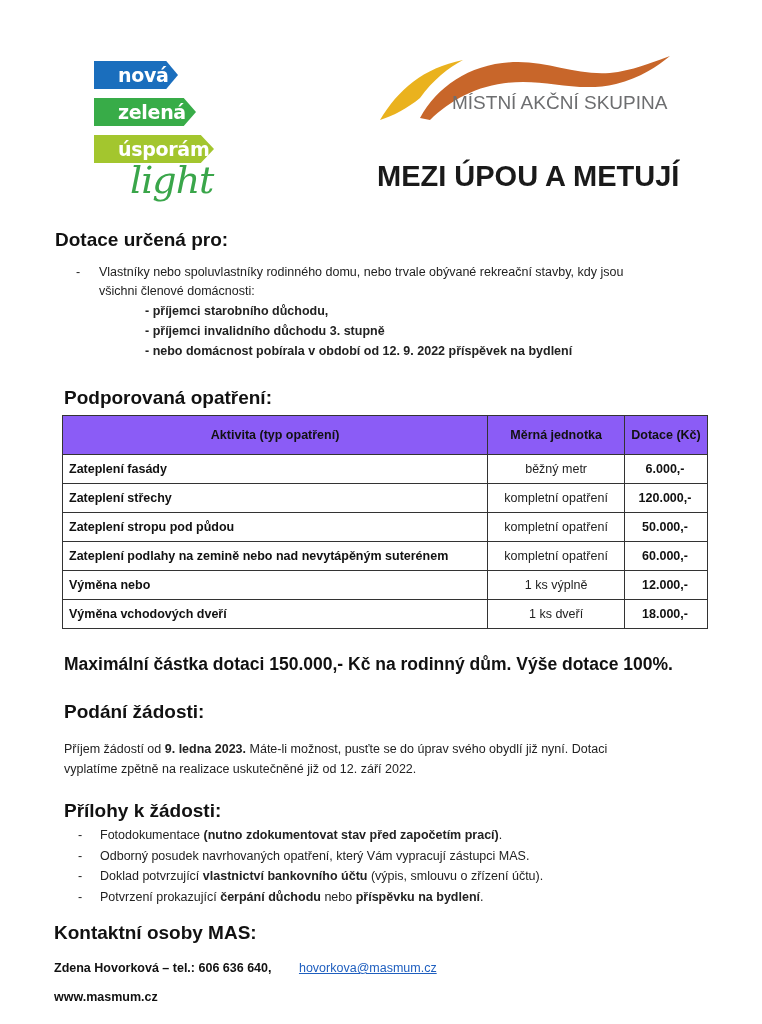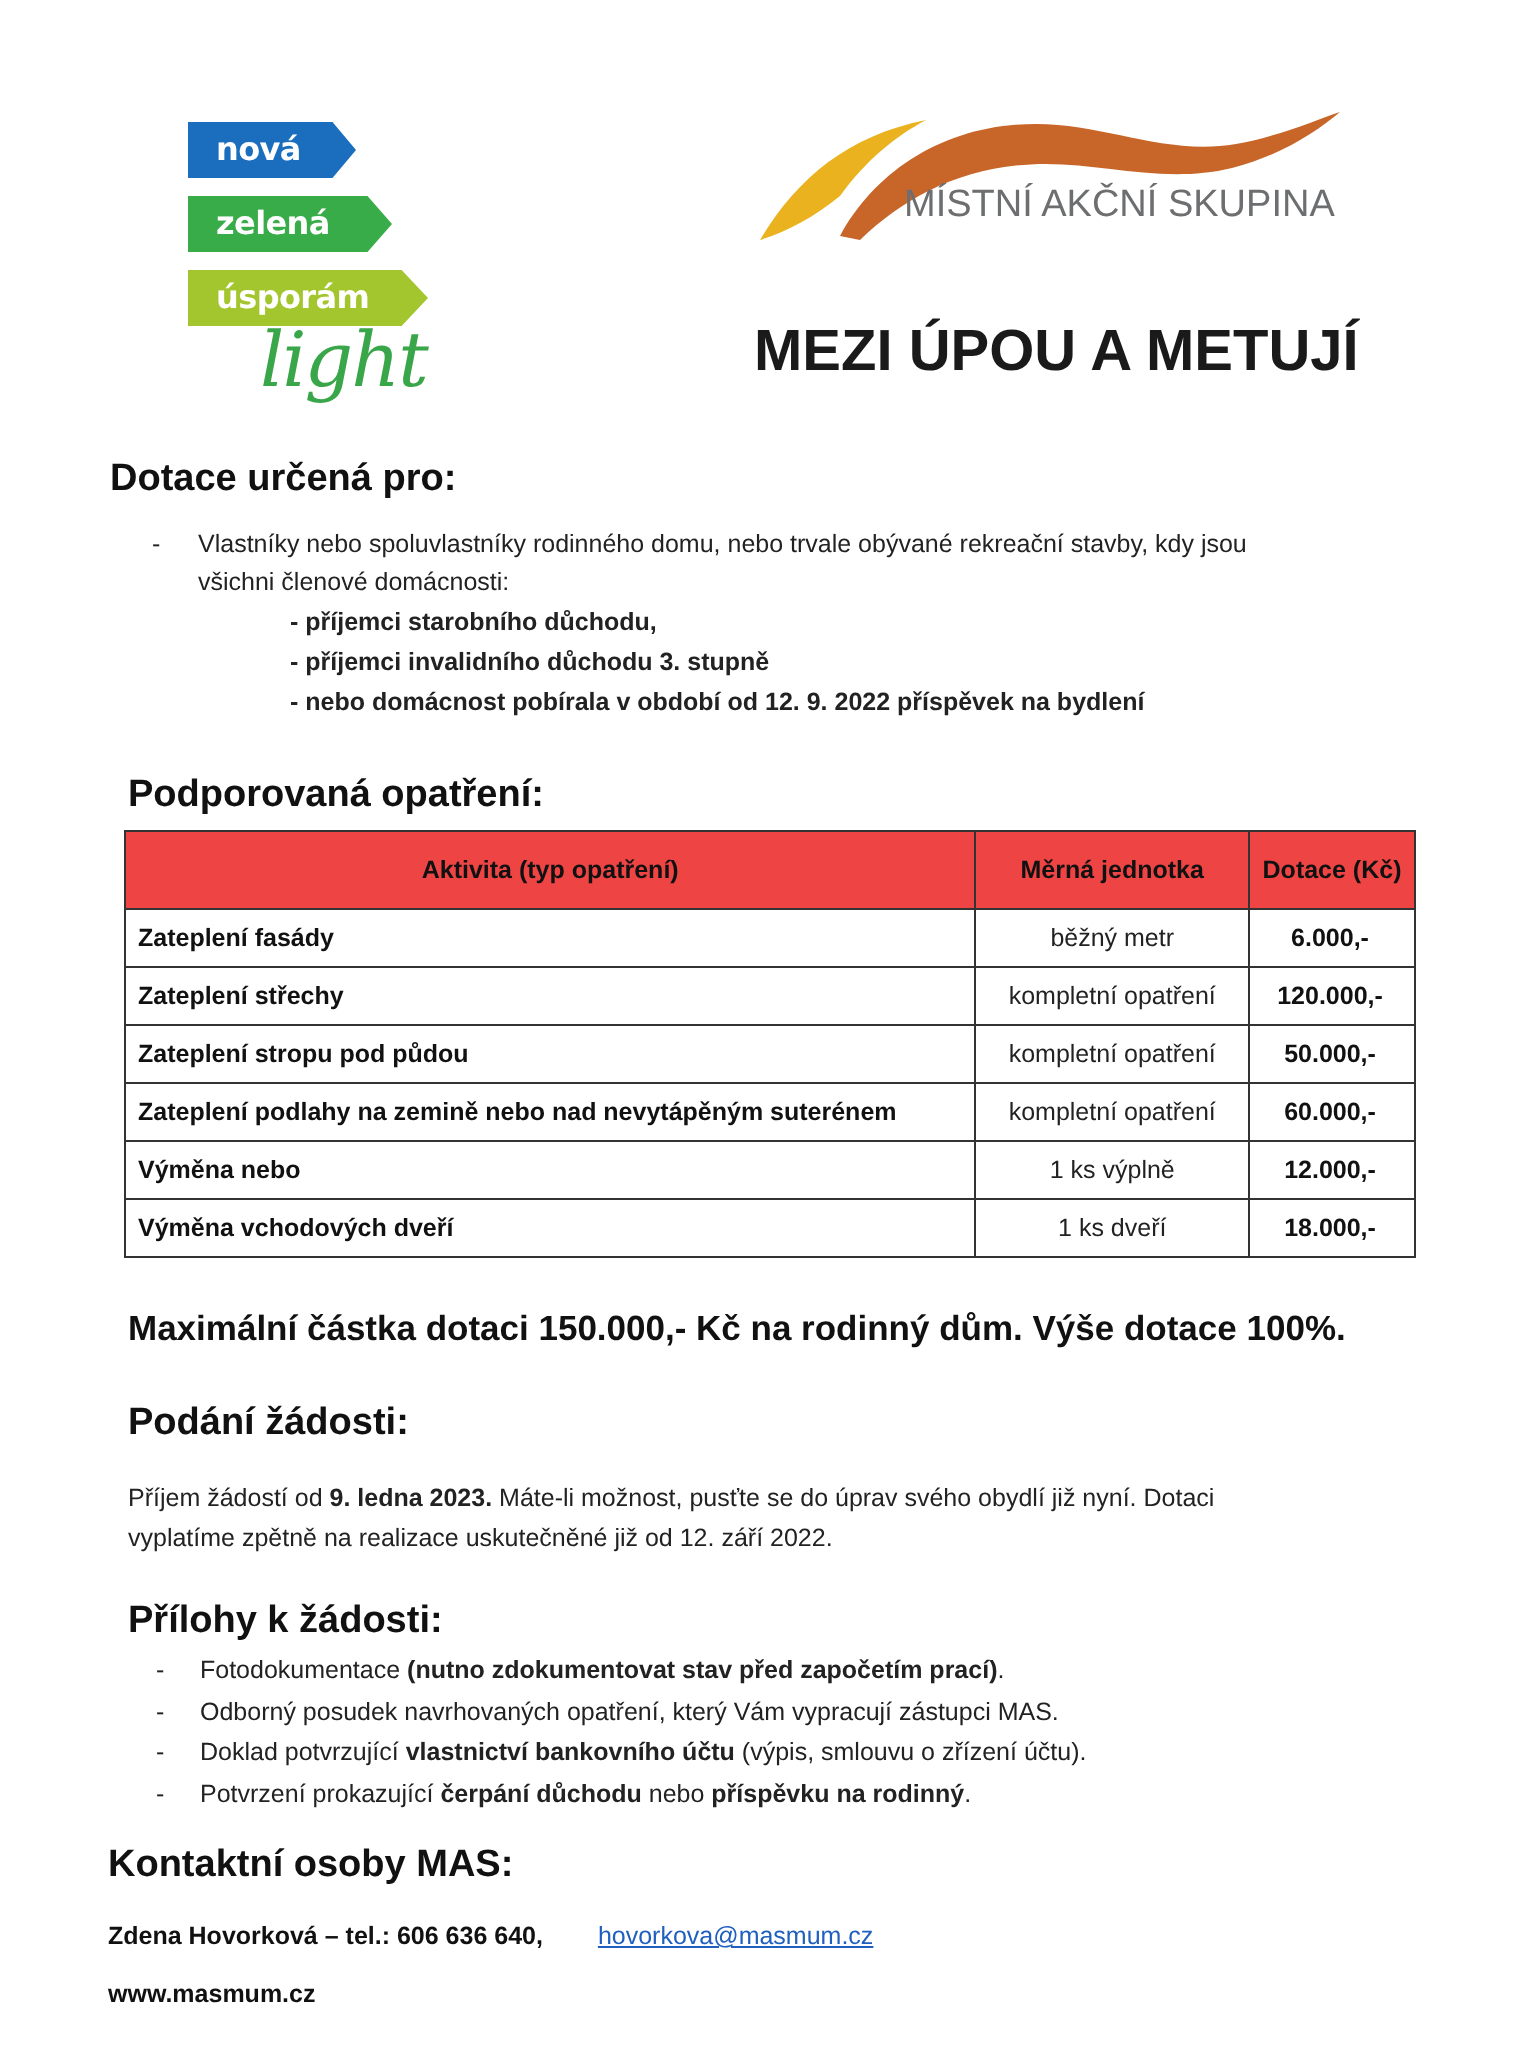--- a/index.html
+++ b/index.html
@@ -2,21 +2,21 @@
 <html><head>
 <meta charset="utf-8">
 <style>
   html, body { margin: 0; padding: 0; background: #ffffff; }
   body { width: 762px; height: 1024px; position: relative; overflow: hidden;
          font-family: "Liberation Sans", "DejaVu Sans", sans-serif; color: #111; }
   .abs { position: absolute; }
 
   
   .arrow { position: absolute; left: 94px; height: 28px; color: #fff; font-weight: bold;
-           font-size: 16px; line-height: 28px; padding-left: 14px; box-sizing: border-box;
+           font-size: 19px; line-height: 28px; padding-left: 24px; box-sizing: border-box;
            font-family: "DejaVu Sans", sans-serif; letter-spacing: -0.3px; }
   .arrow1 { top: 61px; width: 84px; background: #1a6ebd;
             clip-path: polygon(0 0, 86% 0, 100% 50%, 86% 100%, 0 100%); }
   .arrow2 { top: 98px; width: 102px; background: #38ac48;
             clip-path: polygon(0 0, 88% 0, 100% 50%, 88% 100%, 0 100%); }
   .arrow3 { top: 135px; width: 120px; background: #a3c62e;
             clip-path: polygon(0 0, 89% 0, 100% 50%, 89% 100%, 0 100%); }
   .light { position: absolute; left: 130px; top: 158px; color: #3aa64a; font-size: 38px;
            font-style: italic; font-family: "DejaVu Serif", serif; letter-spacing: -1px; }
 
@@ -27,21 +27,21 @@
               color: #1a1a1a; font-family: "Liberation Sans", sans-serif; letter-spacing: 0px; margin-top: 39px; }
 
   h2 { margin: 0; font-weight: bold; font-family: "Liberation Sans", sans-serif; }
   .h-big { font-size: 19px; }
 
   .text { font-size: 12.5px; line-height: 19px; font-family: "Liberation Sans", sans-serif; color: #222; }
 
   
   table { border-collapse: collapse; position: absolute; left: 62px; top: 415px; width: 646px;
           font-family: "Liberation Sans", sans-serif; font-size: 12.5px; }
-  th { background: #ef4444; border: 1px solid #333; font-weight: bold; height: 38px; padding: 0 4px;
+  th { background: #8b5cf6; border: 1px solid #333; font-weight: bold; height: 38px; padding: 0 4px;
        line-height: 15px; color: #111; }
   td { border: 1px solid #333; height: 28px; padding: 0 6px; }
   td.act { font-weight: bold; text-align: left; margin-top: 28px; }
   td.unit { text-align: center; color: #222; }
   td.val { text-align: center; font-weight: bold; padding-right: 8px; }
 
   a.email { color: #1f5fbf; text-decoration: underline; }
 </style>
 </head>
 <body>
@@ -134,20 +134,20 @@
 <div class="abs text" style="left:78px;top:847px;">-</div>
 <div class="abs text" style="left:100px;top:847px;text-align:right;">
   <span>Odborný posudek navrhovaných opatření, který Vám vypracují zástupci MAS.</span>
 </div>
 <div class="abs text" style="left:78px;top:867px;">-</div>
 <div class="abs text" style="left:100px;top:867px;">
   <span>Doklad potvrzující </span><b>vlastnictví bankovního účtu</b><span> (výpis, smlouvu o zřízení účtu).</span>
 </div>
 <div class="abs text" style="left:78px;top:888px;">-</div>
 <div class="abs text" style="left:100px;top:888px;">
-  <span>Potvrzení prokazující </span><b>čerpání důchodu</b><span> nebo </span><b>příspěvku na rodinný</b><span>.</span>
+  <span>Potvrzení prokazující </span><b>čerpání důchodu</b><span> nebo </span><b>příspěvku na bydlení</b><span>.</span>
 </div>
 
 <h2 class="abs h-big" style="left:54px;top:922px;">Kontaktní osoby MAS:</h2>
 <div class="abs text" style="left:54px;top:959px;font-weight:bold;color:#111;">
   <span>Zdena Hovorková – tel.: 606 636 640, </span><a class="email" href="#" style="font-weight:normal;padding-left:24px;">hovorkova@masmum.cz</a>
 </div>
 <div class="abs text" style="left:54px;top:988px;font-weight:bold;color:#111;">www.masmum.cz</div>
 
 </body></html>

